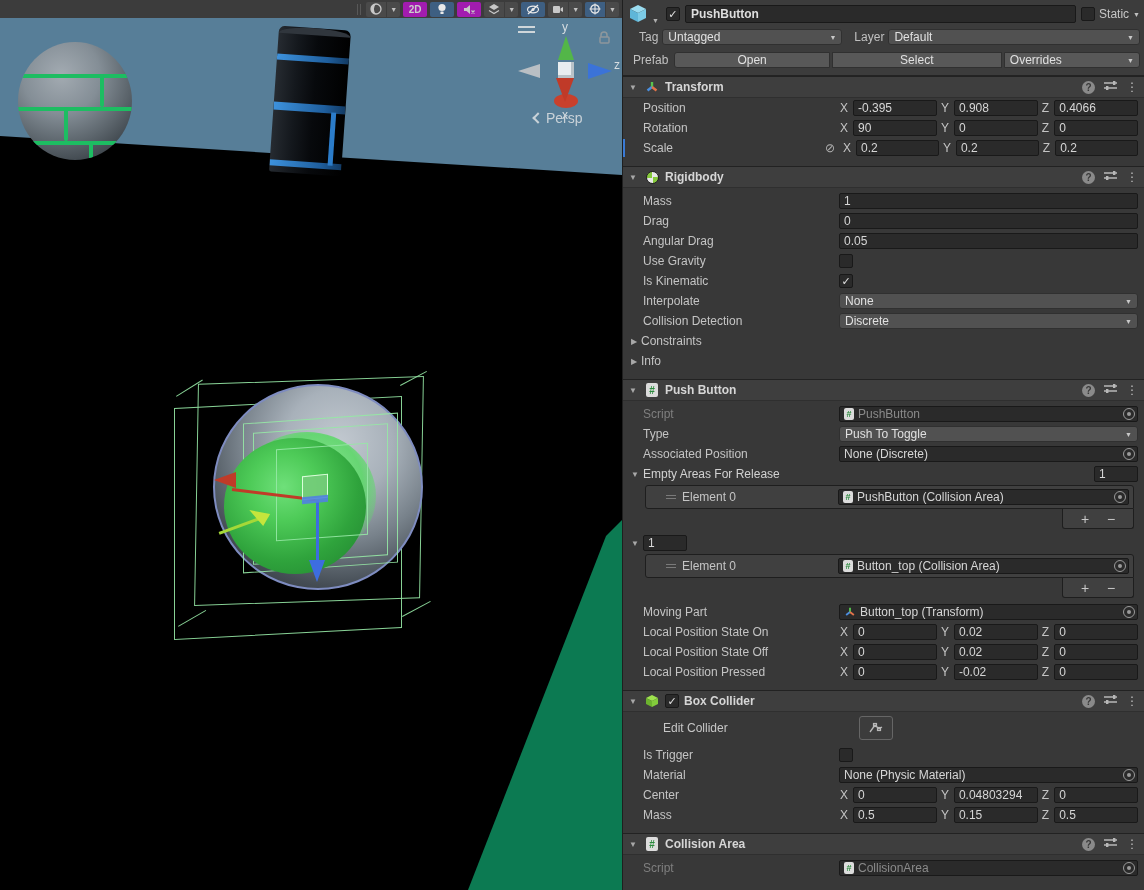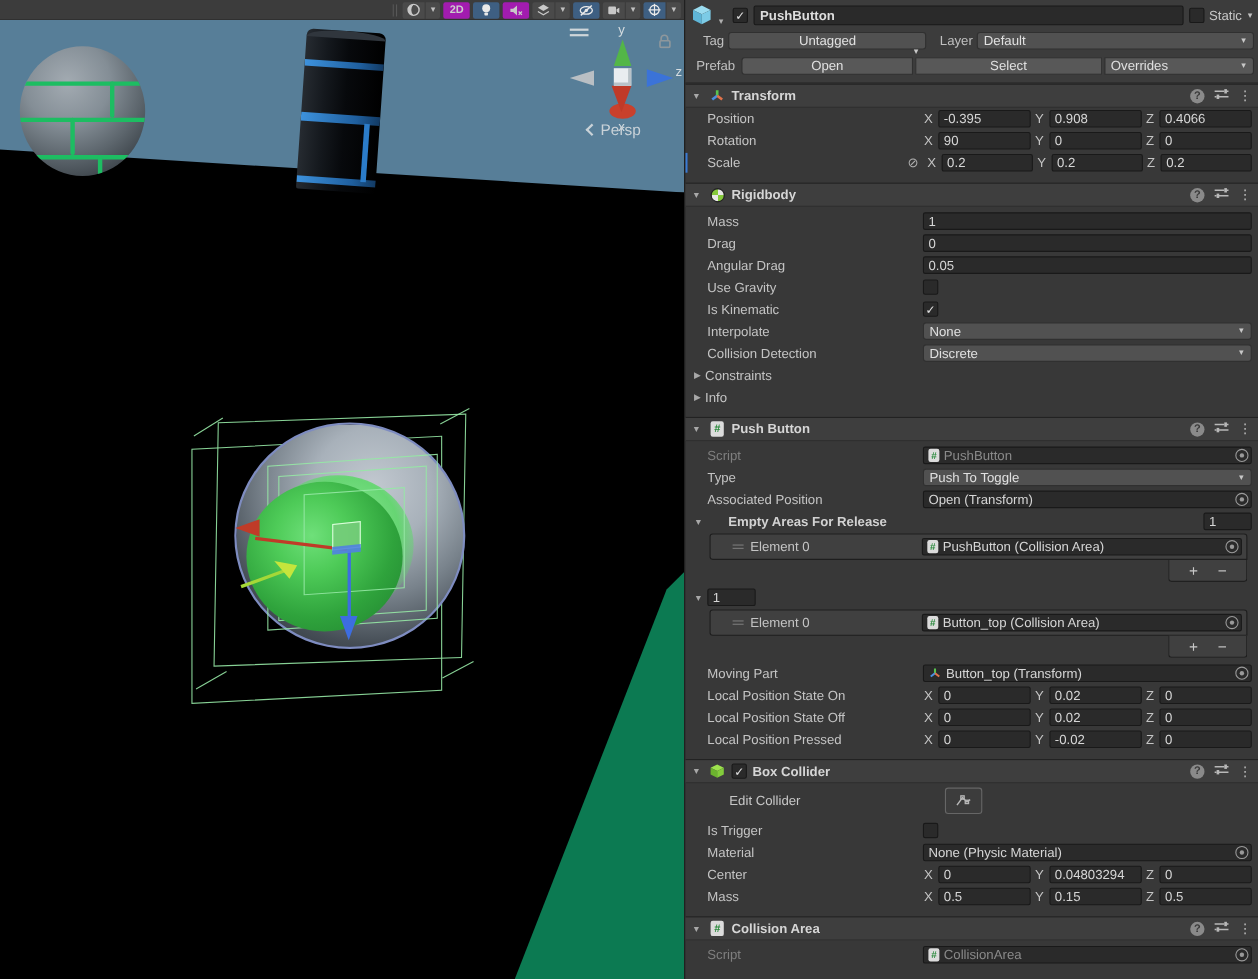--- a/index.html
+++ b/index.html
@@ -122,21 +122,21 @@
     display:flex; align-items:center; gap:4px; padding:0 2px 0 4px; color:#d6d6d6; }
   .objfield.grayed { color:#8a8a8a; }
   .objpick { margin-left:auto; width:12px; height:12px; border:1px solid #9a9a9a; border-radius:50%;
     display:flex; align-items:center; justify-content:center; flex:0 0 auto; }
   .objpick i { width:4px; height:4px; background:#9a9a9a; border-radius:50%; }
   .linkicon { color:#b0b0b0; font-size:12px; margin-right:3px; margin-left:-14px; width:14px; }
   .selbar { position:absolute; left:0; top:1px; bottom:1px; width:2px; background:#3a7bd5; }
 
   .arr-head { height:20px; display:flex; align-items:center; padding:0 6px 0 8px; }
   .arr-head .fold { width:12px; }
-  .arr-title { font-weight:bold; color:#d2d2d2; flex:1;margin-left:19px; }
+  .arr-title { font-weight:normal; color:#d2d2d2; flex:1; }
   .count-field { width:44px; height:16px; background:#2a2a2a; border:1px solid #191919; border-radius:2px;
     display:flex; align-items:center; padding:0 4px; color:#d6d6d6; }
   .elem-box { margin:1px 10px 0 22px; background:#404040; border:1px solid #1e1e1e; border-radius:3px 3px 0 3px; height:24px;
     display:flex; align-items:center; gap:6px; padding:0 4px 0 20px; }
   .drag-handle { width:10px; }
   .drag-handle i { display:block; height:1px; background:#7a7a7a; margin:2px 0; }
   .elem-lbl { flex:0 0 150px; color:#c4c4c4; }
   .pm-bar { display:flex; justify-content:flex-end; margin:0 10px 0 22px; height:20px; }
   .pm-box { width:72px; background:#404040; border:1px solid #1e1e1e; border-top:none; border-radius:0 0 3px 3px;
     display:flex; align-items:center; justify-content:space-evenly; color:#c8c8c8; font-size:14px; }
@@ -307,21 +307,21 @@
         <span class="checkbox">✓</span>
         <span class="name-field">PushButton</span>
         <span class="static-wrap">
           <span class="checkbox"></span>
           <span>Static</span>
           <span style="font-size:7px; color:#c0c0c0;">▼</span>
         </span>
       </div>
       <div class="head-row2">
         <span class="mini-label">Tag</span>
-        <span class="dropdown" style="width:180px;flex-direction:column;">
+        <span class="dropdown" style="width:180px;">
           <span>Untagged</span>
             <span class="dd-caret">▼</span>
         </span>
         <span class="mini-label" style="margin-left:8px;">Layer</span>
         <span class="dropdown grow">
           <span>Default</span>
             <span class="dd-caret">▼</span>
         </span>
       </div>
       <div class="head-row3">
@@ -481,21 +481,21 @@
     <div class="row">
       <span class="lbl">Type</span>
       <span class="dropdown grow">
         <span>Push To Toggle</span>
           <span class="dd-caret">▼</span>
       </span>
     </div>
     <div class="row">
       <span class="lbl">Associated Position</span>
       <span class="objfield">
-        <span>Open (Transform)</span>
+        <span>None (Discrete)</span>
         <span class="objpick">
             <i></i>
           </span>
       </span>
     </div>
     <div class="arr-head">
       <span class="fold">▼</span>
       <span class="arr-title">Empty Areas For Release</span>
       <span class="count-field">1</span>
     </div>

